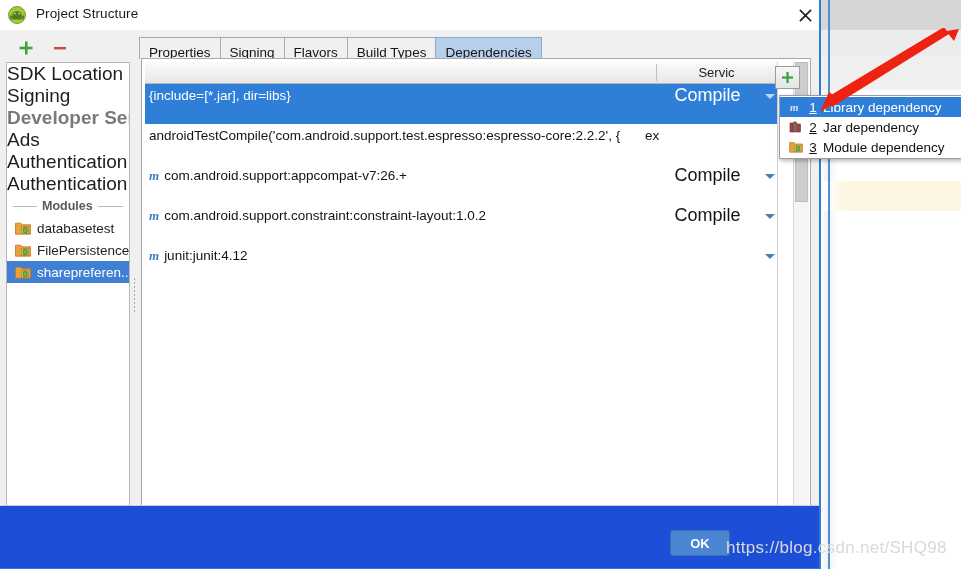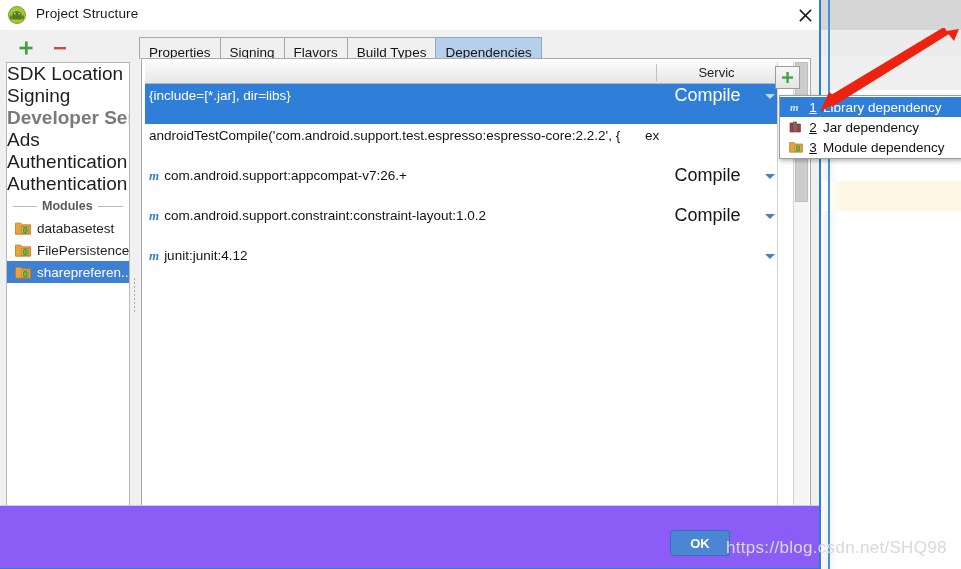--- a/index.html
+++ b/index.html
@@ -134,21 +134,21 @@
   }
   .mi{height:20px;display:flex;align-items:center;gap:6px;padding:0 8px;font-size:13.5px;color:#101010;cursor:pointer;white-space:nowrap;}
   .mi.selected{background:#2f7fd9;color:#ffffff;}
   .mi .num{text-decoration:underline;width:8px;text-align:center;}
   .mi .ic{width:15px;height:13px;flex:0 0 auto;display:flex;align-items:center;justify-content:center;}
 
   
   #red-arrow{position:absolute;left:818px;top:28px;width:143px;height:85px;z-index:60;pointer-events:none;}
 
   
-  #footer{position:absolute;left:0;top:505px;width:819px;height:62px;background:#8b5cf6;border-top:1px solid #cfcfcf;}
+  #footer{position:absolute;left:0;top:505px;width:819px;height:62px;background:#1d4ed8;border-top:1px solid #cfcfcf;}
   #btn-ok{
     position:absolute;left:670px;top:24px;width:60px;height:26px;
     background:#4a86d4;border:1px solid #3a6fb0;border-radius:3px;color:#fff;font-size:13px;font-weight:bold;
     display:flex;align-items:center;justify-content:center;cursor:pointer;box-sizing:border-box;
   }
   #btn-cancel{
     position:absolute;left:744px;top:24px;width:60px;height:26px;
     background:linear-gradient(to bottom,#fbfbfb,#e9e9e9);border:1px solid #a2a2a2;border-radius:3px;
     color:#1a1a1a;font-size:13px;display:flex;align-items:center;justify-content:center;cursor:pointer;box-sizing:border-box;margin-top:46px;
   }

